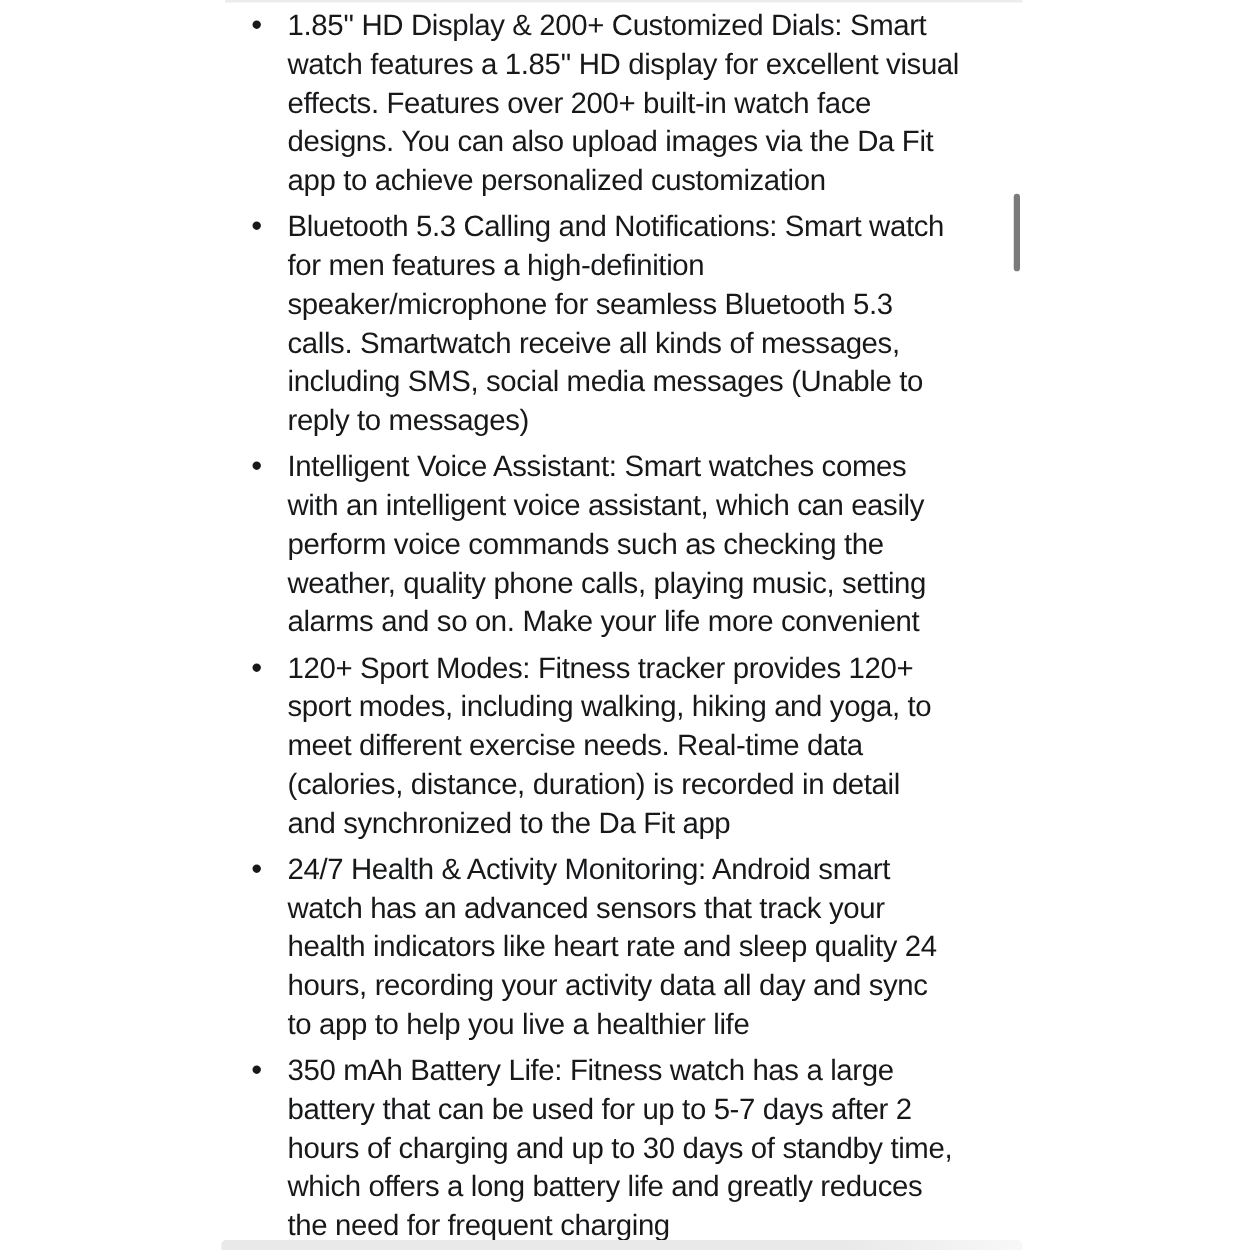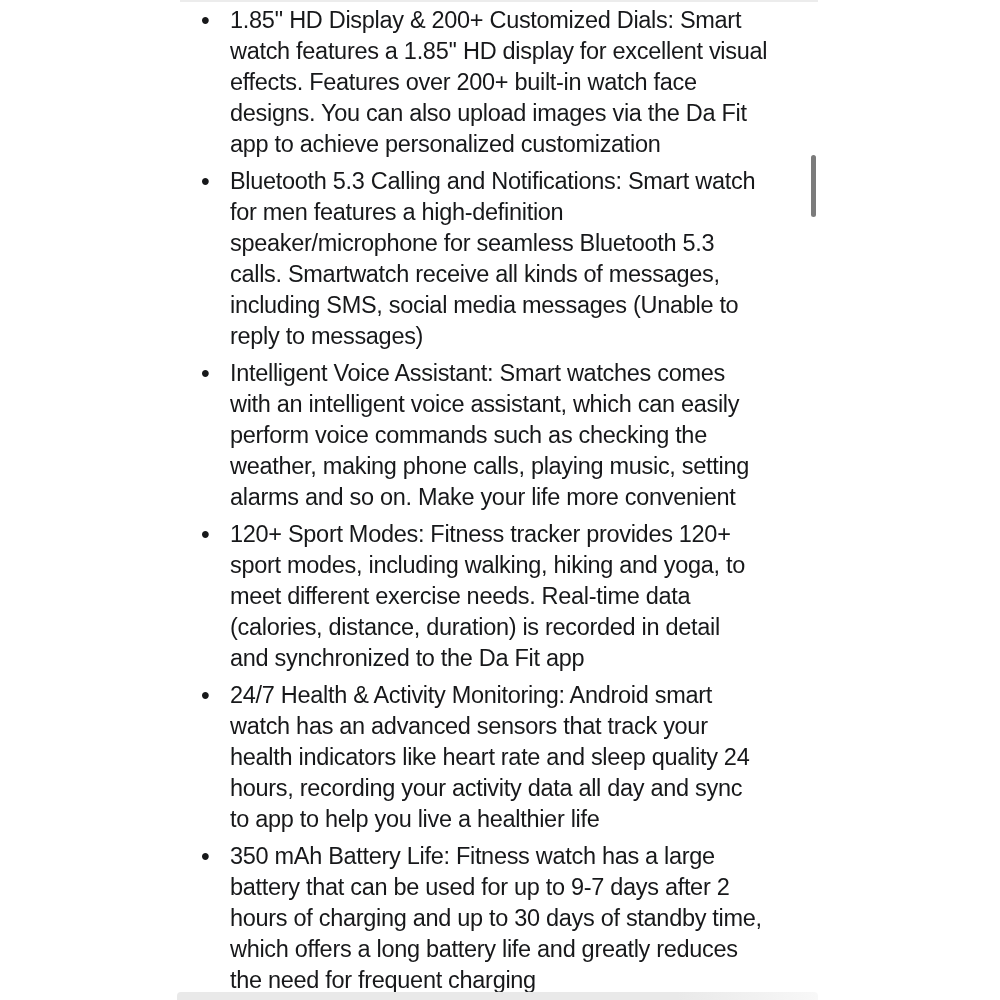--- a/index.html
+++ b/index.html
@@ -100,21 +100,21 @@
 speaker/microphone for seamless Bluetooth 5.3
 calls. Smartwatch receive all kinds of messages,
 including SMS, social media messages (Unable to
 reply to messages)</span>
       </li>
       <li>
         <span class="bullet-marker">•</span>
         <span class="bullet-text">Intelligent Voice Assistant: Smart watches comes
 with an intelligent voice assistant, which can easily
 perform voice commands such as checking the
-weather, making phone calls, playing music, setting
+weather, quality phone calls, playing music, setting
 alarms and so on. Make your life more convenient</span>
       </li>
       <li>
         <span class="bullet-marker">•</span>
         <span class="bullet-text">120+ Sport Modes: Fitness tracker provides 120+
 sport modes, including walking, hiking and yoga, to
 meet different exercise needs. Real-time data
 (calories, distance, duration) is recorded in detail
 and synchronized to the Da Fit app</span>
       </li>
@@ -122,21 +122,21 @@
         <span class="bullet-marker">•</span>
         <span class="bullet-text">24/7 Health &amp; Activity Monitoring: Android smart
 watch has an advanced sensors that track your
 health indicators like heart rate and sleep quality 24
 hours, recording your activity data all day and sync
 to app to help you live a healthier life</span>
       </li>
       <li>
         <span class="bullet-marker">•</span>
         <span class="bullet-text">350 mAh Battery Life: Fitness watch has a large
-battery that can be used for up to 9-7 days after 2
+battery that can be used for up to 5-7 days after 2
 hours of charging and up to 30 days of standby time,
 which offers a long battery life and greatly reduces
 the need for frequent charging</span>
       </li>
     </ul>
   </div>
 
   <div class="scrollbar-thumb"></div>
 
   <div class="bottom-edge-strip"></div>

